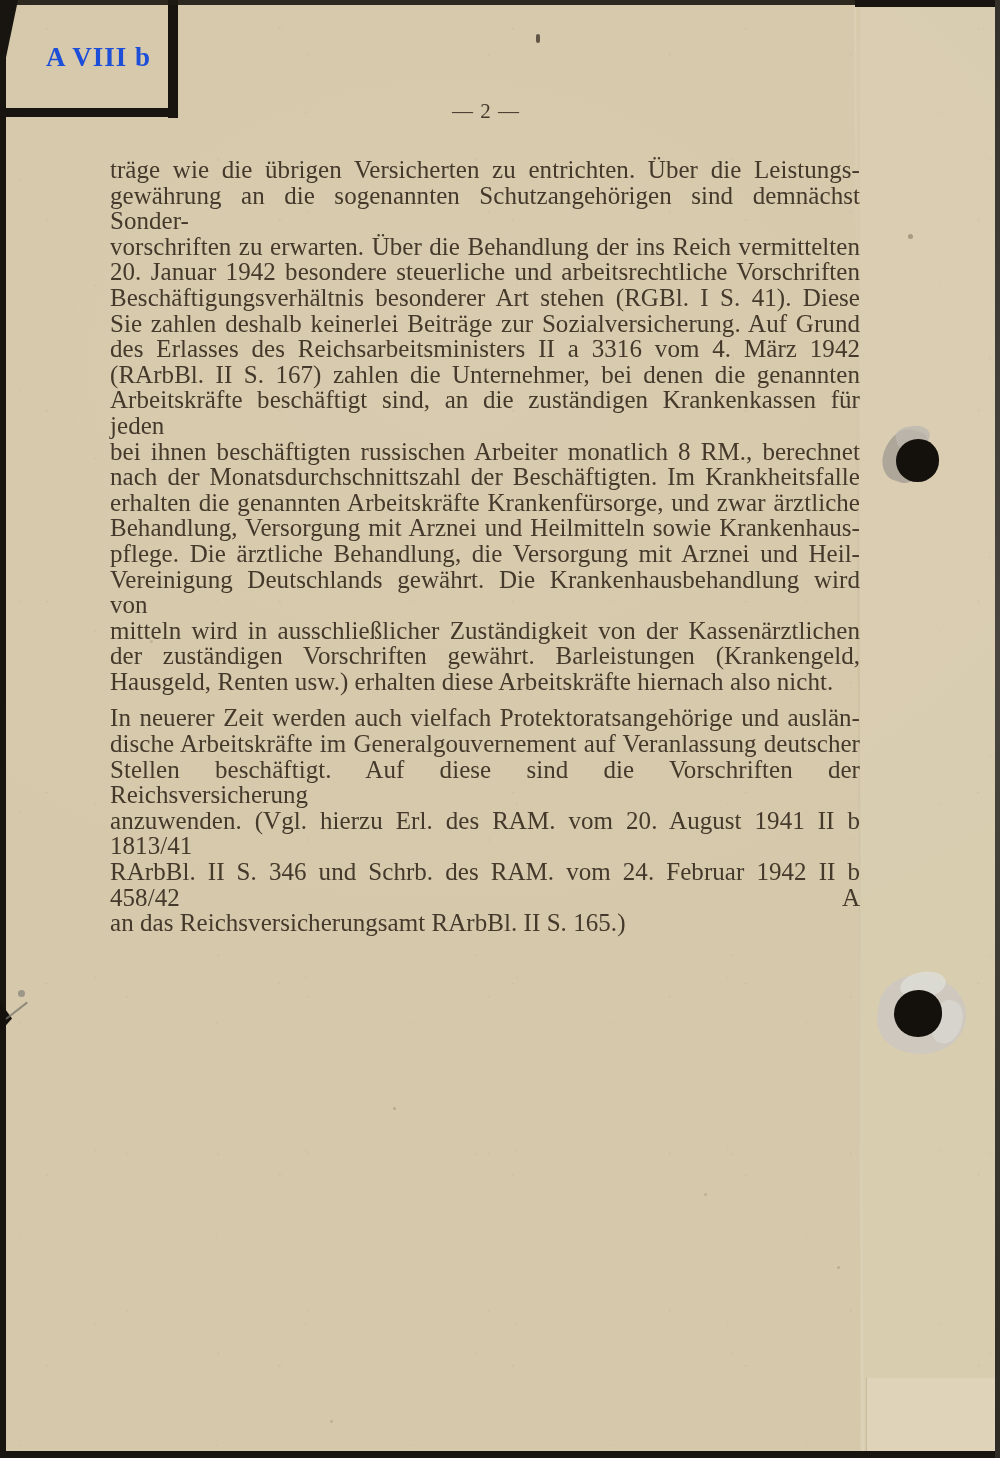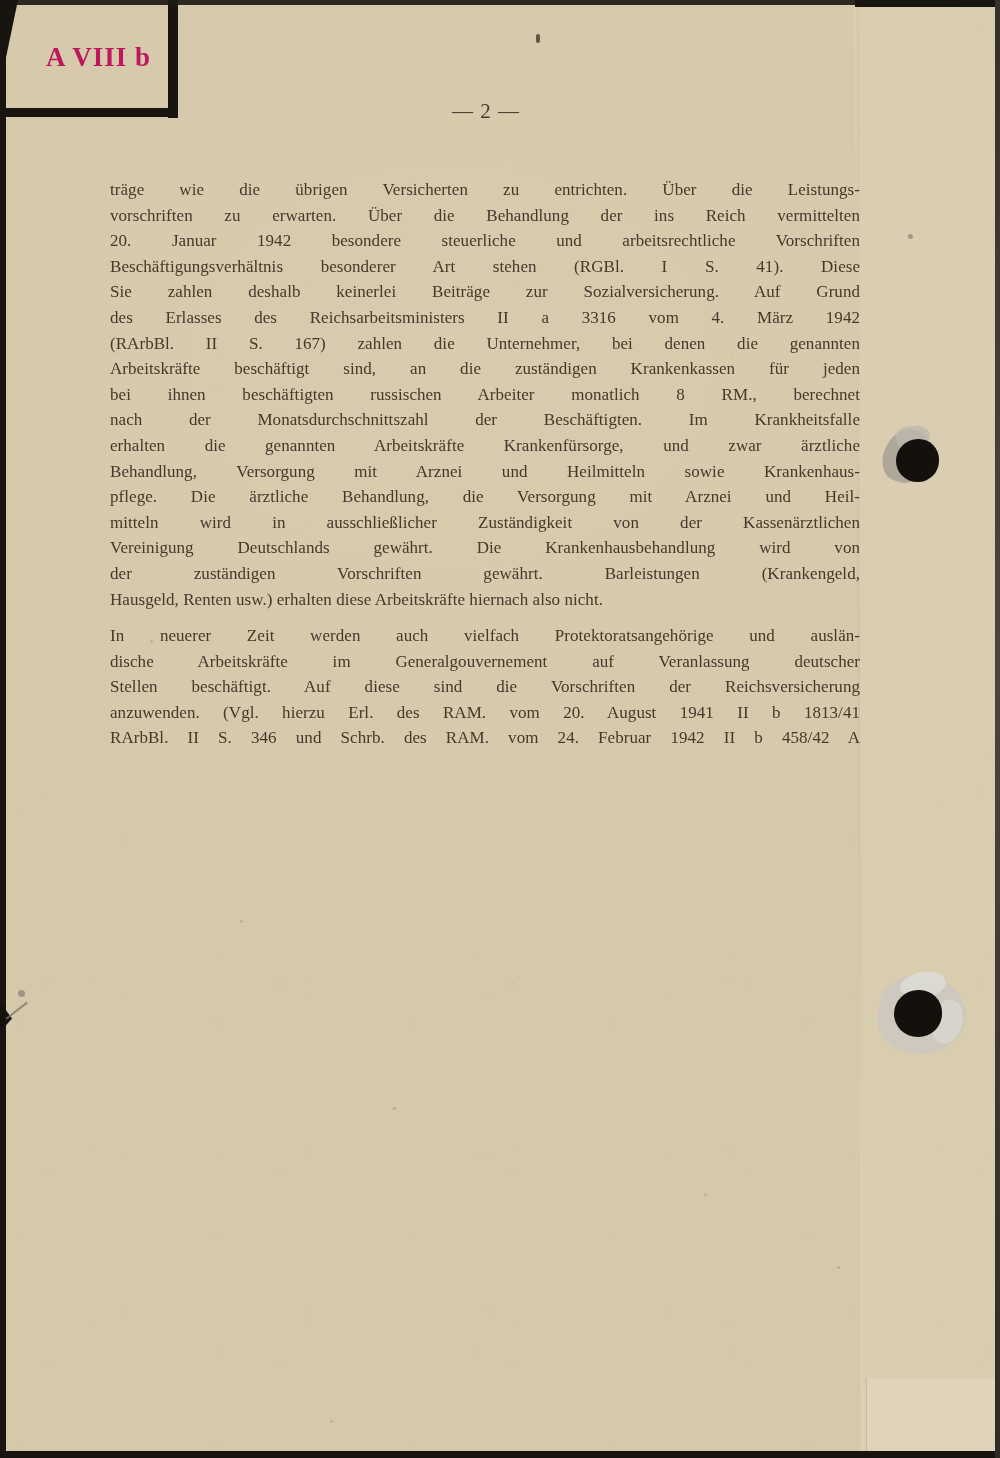--- a/index.html
+++ b/index.html
@@ -32,37 +32,36 @@
     position: absolute; left: 168px; top: 0; width: 10px; height: 118px;
     background: var(--edge-black, #181510);
   }
   .tab-border-bottom {
     position: absolute; left: 0; top: 108px; width: 178px; height: 9px;
     background: var(--edge-black, #181510);
   }
   .tab-label {
     position: absolute; left: 46px; top: 43px;
     font-size: 27px; line-height: 29px; font-weight: bold;
-    letter-spacing: 1px; color: #be185d;
+    letter-spacing: 1px; color: #1d4ed8;
   }
 
   .page-number {
     position: absolute; left: 0; top: 99px; width: 100%;
     text-align: center; transform: translateX(-14px);
     font-size: 21px; color: var(--ink, #44392b);
     letter-spacing: 1px;
   }
 
   
   .text-block {
     position: absolute; left: 110px; top: 157px; width: 750px;
-    font-size: 17px; line-height: 25.6px;
+    font-size: 25px; line-height: 25.6px;
     color: var(--ink, #44392b);
     letter-spacing: 0.05px;
-    margin-top: 20px;
   }
   .line { text-align: justify; text-align-last: justify; white-space: normal; }
   .line.last { text-align-last: left; }
   .para-2 { margin-top: 11px; }
 
   
   .smudge { position: absolute; pointer-events: none; }
   .smudge-1a {
     left: 884px; top: 428px; width: 40px; height: 54px;
     background: #a29c92; border-radius: 70% 30% 45% 55%;
@@ -162,43 +161,45 @@
 
   <div class="tab-border-right"></div>
   <div class="tab-border-bottom"></div>
   <div class="tab-label">A VIII b</div>
 
   <div class="page-number">— 2 —</div>
 
   <div class="text-block">
     <div class="paragraph">
         <div class="line">träge wie die übrigen Versicherten zu entrichten. Über die Leistungs-</div>
+        <div class="line">gewährung an die sogenannten Schutzangehörigen sind demnächst Sonder-</div>
         <div class="line">vorschriften zu erwarten. Über die Behandlung der ins Reich vermittelten</div>
         <div class="line">20. Januar 1942 besondere steuerliche und arbeitsrechtliche Vorschriften</div>
         <div class="line">Beschäftigungsverhältnis besonderer Art stehen (RGBl. I S. 41). Diese</div>
         <div class="line">Sie zahlen deshalb keinerlei Beiträge zur Sozialversicherung. Auf Grund</div>
         <div class="line">des Erlasses des Reichsarbeitsministers II a 3316 vom 4. März 1942</div>
         <div class="line">(RArbBl. II S. 167) zahlen die Unternehmer, bei denen die genannten</div>
         <div class="line">Arbeitskräfte beschäftigt sind, an die zuständigen Krankenkassen für jeden</div>
         <div class="line">bei ihnen beschäftigten russischen Arbeiter monatlich 8 RM., berechnet</div>
         <div class="line">nach der Monatsdurchschnittszahl der Beschäftigten. Im Krankheitsfalle</div>
         <div class="line">erhalten die genannten Arbeitskräfte Krankenfürsorge, und zwar ärztliche</div>
         <div class="line">Behandlung, Versorgung mit Arznei und Heilmitteln sowie Krankenhaus-</div>
         <div class="line">pflege. Die ärztliche Behandlung, die Versorgung mit Arznei und Heil-</div>
+        <div class="line">Vereinigung Deutschlands gewährt. Die Krankenhausbehandlung wird von</div>
         <div class="line">mitteln wird in ausschließlicher Zuständigkeit von der Kassenärztlichen</div>
-        <div class="line">Vereinigung Deutschlands gewährt. Die Krankenhausbehandlung wird von</div>
         <div class="line">der zuständigen Vorschriften gewährt. Barleistungen (Krankengeld,</div>
         <div class="line last">Hausgeld, Renten usw.) erhalten diese Arbeitskräfte hiernach also nicht.</div>
       </div>
     <div class="paragraph para-2">
         <div class="line">In neuerer Zeit werden auch vielfach Protektoratsangehörige und auslän-</div>
         <div class="line">dische Arbeitskräfte im Generalgouvernement auf Veranlassung deutscher</div>
         <div class="line">Stellen beschäftigt. Auf diese sind die Vorschriften der Reichsversicherung</div>
         <div class="line">anzuwenden. (Vgl. hierzu Erl. des RAM. vom 20. August 1941 II b 1813/41</div>
         <div class="line">RArbBl. II S. 346 und Schrb. des RAM. vom 24. Februar 1942 II b 458/42 A</div>
+        <div class="line last">an das Reichsversicherungsamt RArbBl. II S. 165.)</div>
       </div>
   </div>
 
   <div class="smudge smudge-1a"></div>
   <div class="smudge smudge-1b"></div>
   <div class="hole hole-1"></div>
   <div class="smudge smudge-2a"></div>
   <div class="smudge smudge-2b"></div>
   <div class="smudge smudge-2c"></div>
   <div class="hole hole-2"></div>

